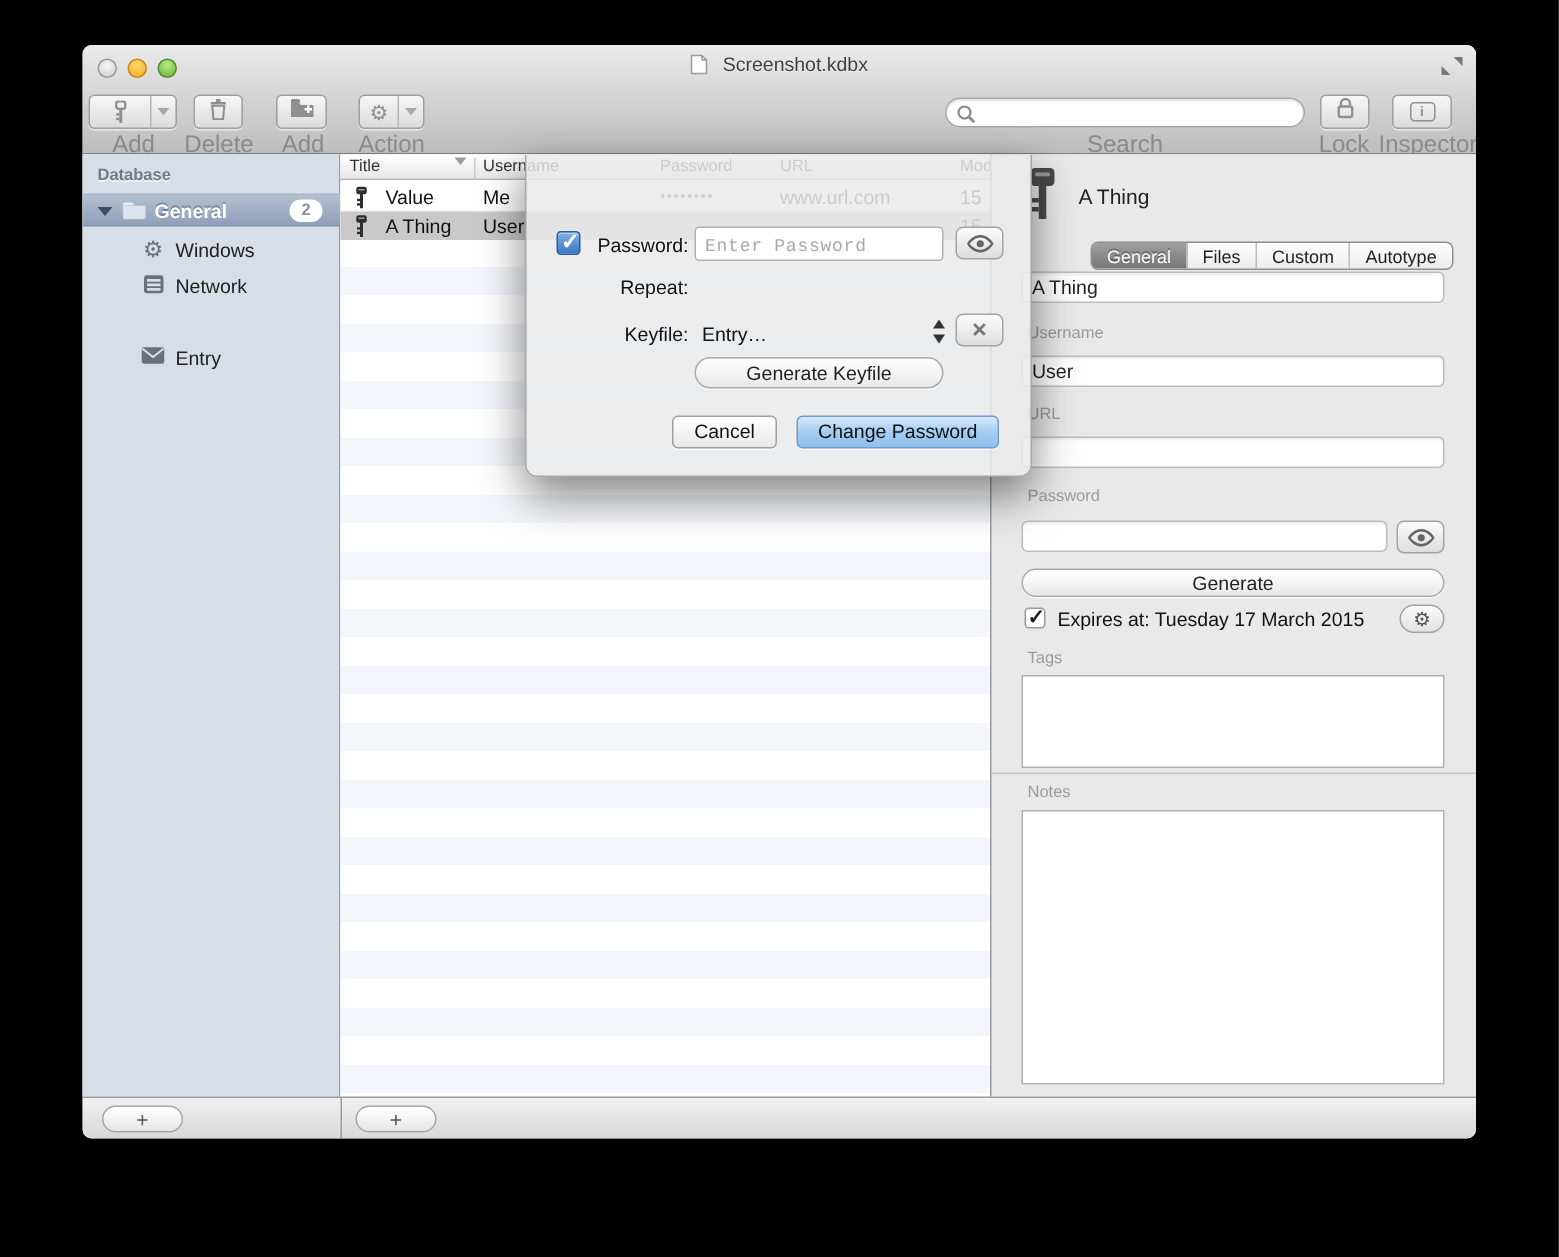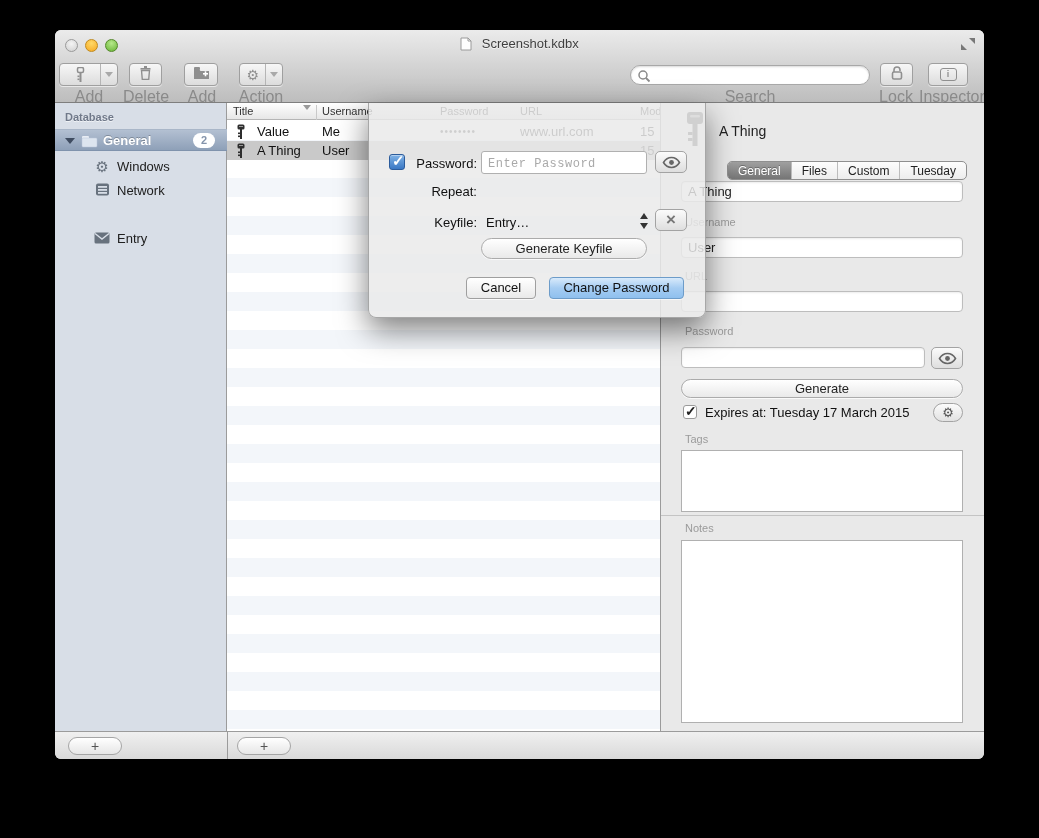--- a/index.html
+++ b/index.html
@@ -107,21 +107,21 @@
   .insp-div { position:absolute; left:0; top:412px; width:324px; height:1px; background:#c4c4c4; }
 
   
   .bottombar { position:absolute; left:0; top:701px; width:929px; height:28px;
                background:linear-gradient(#f0f0f0,#d9d9d9); border-top:1px solid #9b9b9b; }
   .bb-div { position:absolute; left:172px; top:0; width:1px; height:28px; background:#9b9b9b; }
   .plus-pill { position:absolute; top:5px; width:54px; height:18px; border-radius:9px; border:1px solid #a5a5a5;
                background:linear-gradient(#ffffff,#e6e6e6); text-align:center; line-height:16px; font-size:14px; color:#555; }
 
   
-  .sheet { position:absolute; left:313px; top:73px; width:338px; height:215px;
+  .sheet { position:absolute; left:295px; top:73px; width:338px; height:215px;
            background:rgba(234,234,234,0.84); border:1px solid rgba(110,110,110,0.55); border-top:none;
            border-radius:0 0 8px 8px; box-shadow:0 12px 30px rgba(0,0,0,0.5);text-decoration:underline; }
   .cb-blue { position:absolute; left:20px; top:51px; width:16px; height:16px; border-radius:3px;
              background:linear-gradient(#7fb2e6,#3b78c4); border:1px solid #2c5c9c; box-shadow:inset 0 1px 0 rgba(255,255,255,0.4); }
   .cb-blue::after { content:"\2713"; position:absolute; left:2px; top:-3px; font-size:15px; font-weight:bold; color:#fff; }
   .sh-label { position:absolute; left:0; width:108px; text-align:right; font-size:13px; color:#111; }
   .sh-input { position:absolute; left:112px; width:166px; height:23px; background:#fff; border:1px solid #b0b0b0;
               border-radius:3px; font-size:13px; padding:0 6px; outline:none; }
   input::placeholder { font-family:"Liberation Mono","DejaVu Sans Mono",monospace; font-size:12px; color:#a9a9a9; letter-spacing:0.5px; }
   .x-glyph::before { content:"\00D7"; font-size:17px; font-weight:bold; color:#777; }
@@ -330,21 +330,21 @@
               <rect x="5" y="21" width="4.5" height="3" fill="#4a4a4a"></rect>
               <rect x="5" y="27" width="4.5" height="3" fill="#4a4a4a"></rect>
             </svg>
         </span>
         <span class="insp-title">A Thing</span>
 
         <div class="segmented">
           <span class="seg sel">General</span>
           <span class="seg">Files</span>
           <span class="seg">Custom</span>
-          <span class="seg">Tuesday</span>
+          <span class="seg">Autotype</span>
         </div>
 
         <input class="fld" style="top: 78px;" value="A Thing">
         <span class="flabel" style="top:113px;">Username</span>
         <input class="fld" style="top: 134px;" value="User">
         <span class="flabel" style="top:167px;">URL</span>
         <input class="fld" style="top: 188px;" value="">
         <span class="flabel" style="top:222px;">Password</span>
         <input class="fld" style="top: 244px; width: 244px;" value="">
         <span class="sq-btn" style="left:270px; top:244px;">

